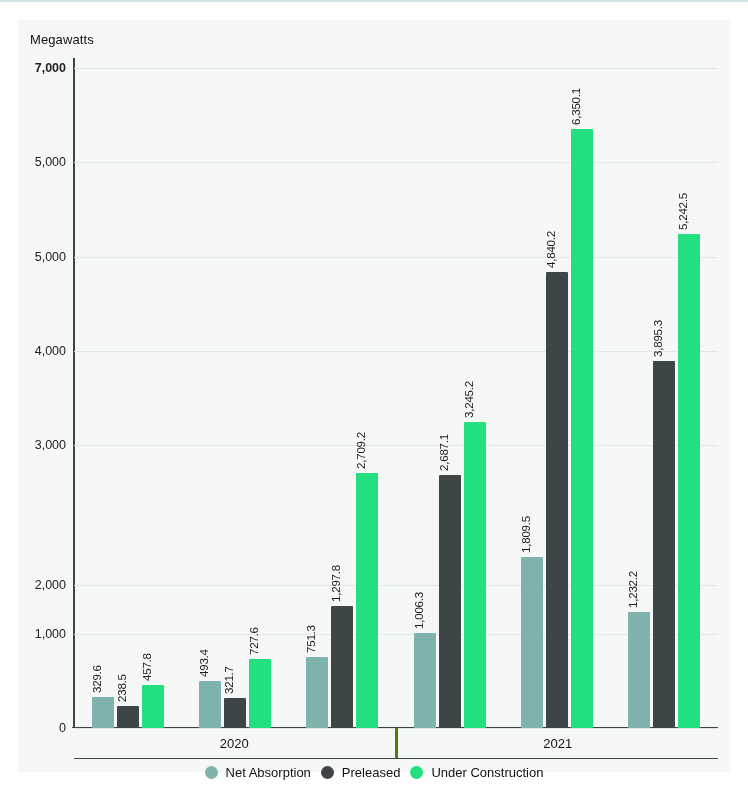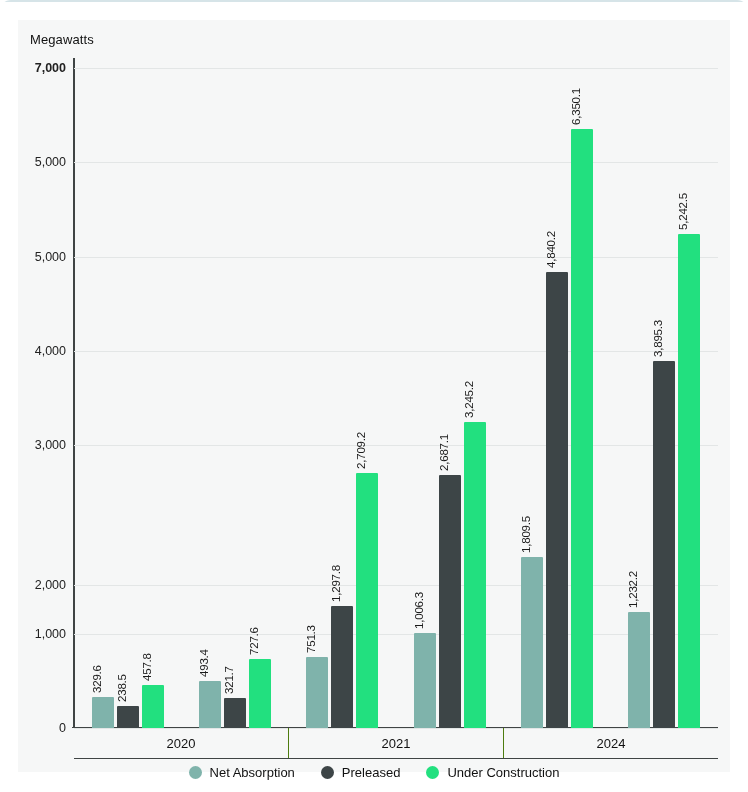--- a/index.html
+++ b/index.html
@@ -7,21 +7,20 @@
     padding: 0;
     background: #ffffff;
     font-family: "Liberation Sans", sans-serif;
   }
   #page {
     position: relative;
     width: 748px;
     height: 792px;
     background: #ffffff;
     overflow: hidden;
-    border-radius: 11px;
   }
   .top-rule {
     position: absolute;
     left: 0; top: 0;
     width: 748px;
     height: 3px;
     background: #ffffff;
     border-top: 2px solid #d6e4e8;
   }
   .panel {
@@ -130,32 +129,32 @@
     display: flex;
     border-bottom: 1.5px solid #3f4444;
   }
   .cat {
     flex: 1 1 0;
     display: flex;
     align-items: center;
     justify-content: center;
     font-size: 13px;
     color: #111;
-    border-right: 1px solid #4d7c0f;
+    border-right: 3px solid #4d7c0f;
   }
   .cat:last-child { border-right: none; }
   .legend {
     position: absolute;
     left: 0;
     top: 745px;
     width: 712px;
     display: flex;
     justify-content: center;
     align-items: center;
-    gap: 26px;
+    gap: 10px;
   }
   .legend-item {
     display: flex;
     align-items: center;
     gap: 8px;
     font-size: 13px;
     color: #111;
   }
   .swatch {
     width: 13px;
@@ -304,21 +303,20 @@
                 <span>5,242.5</span>
               </div>
             </div>
           </div>
         </div>
     </div>
 
     <div class="catrow" id="catrow">
         <div class="cat">2020</div>
         <div class="cat">2021</div>
-        <div class="cat">2024</div>
       </div>
 
     <div class="legend" id="legend">
         <div class="legend-item">
           <span class="swatch" style="background: rgb(127, 179, 171);"></span>
           <span>Net Absorption</span>
         </div>
         <div class="legend-item">
           <span class="swatch" style="background: rgb(61, 69, 71);"></span>
           <span>Preleased</span>

